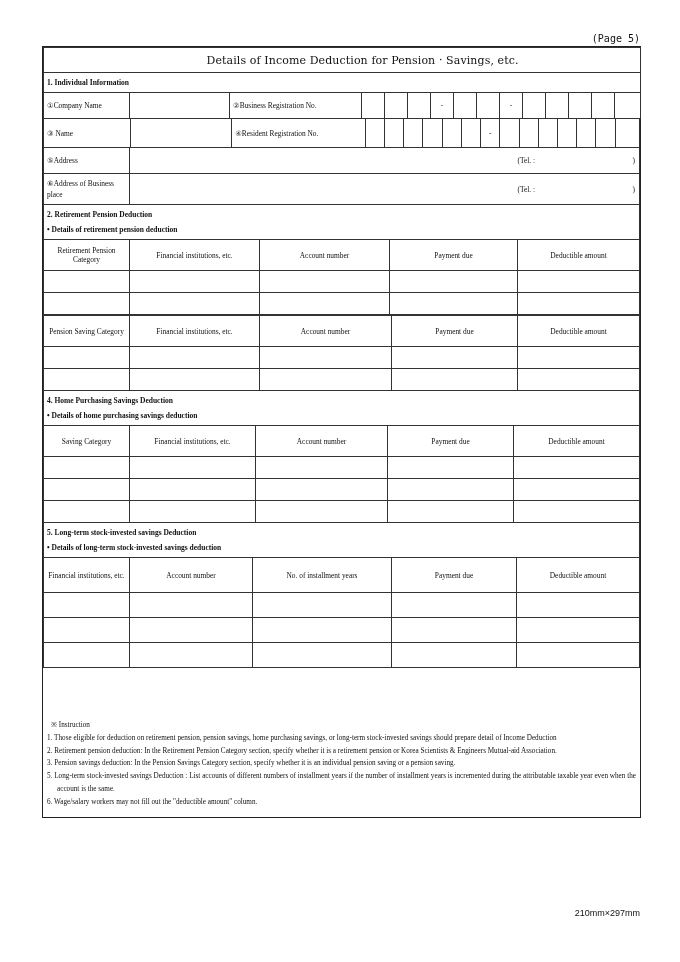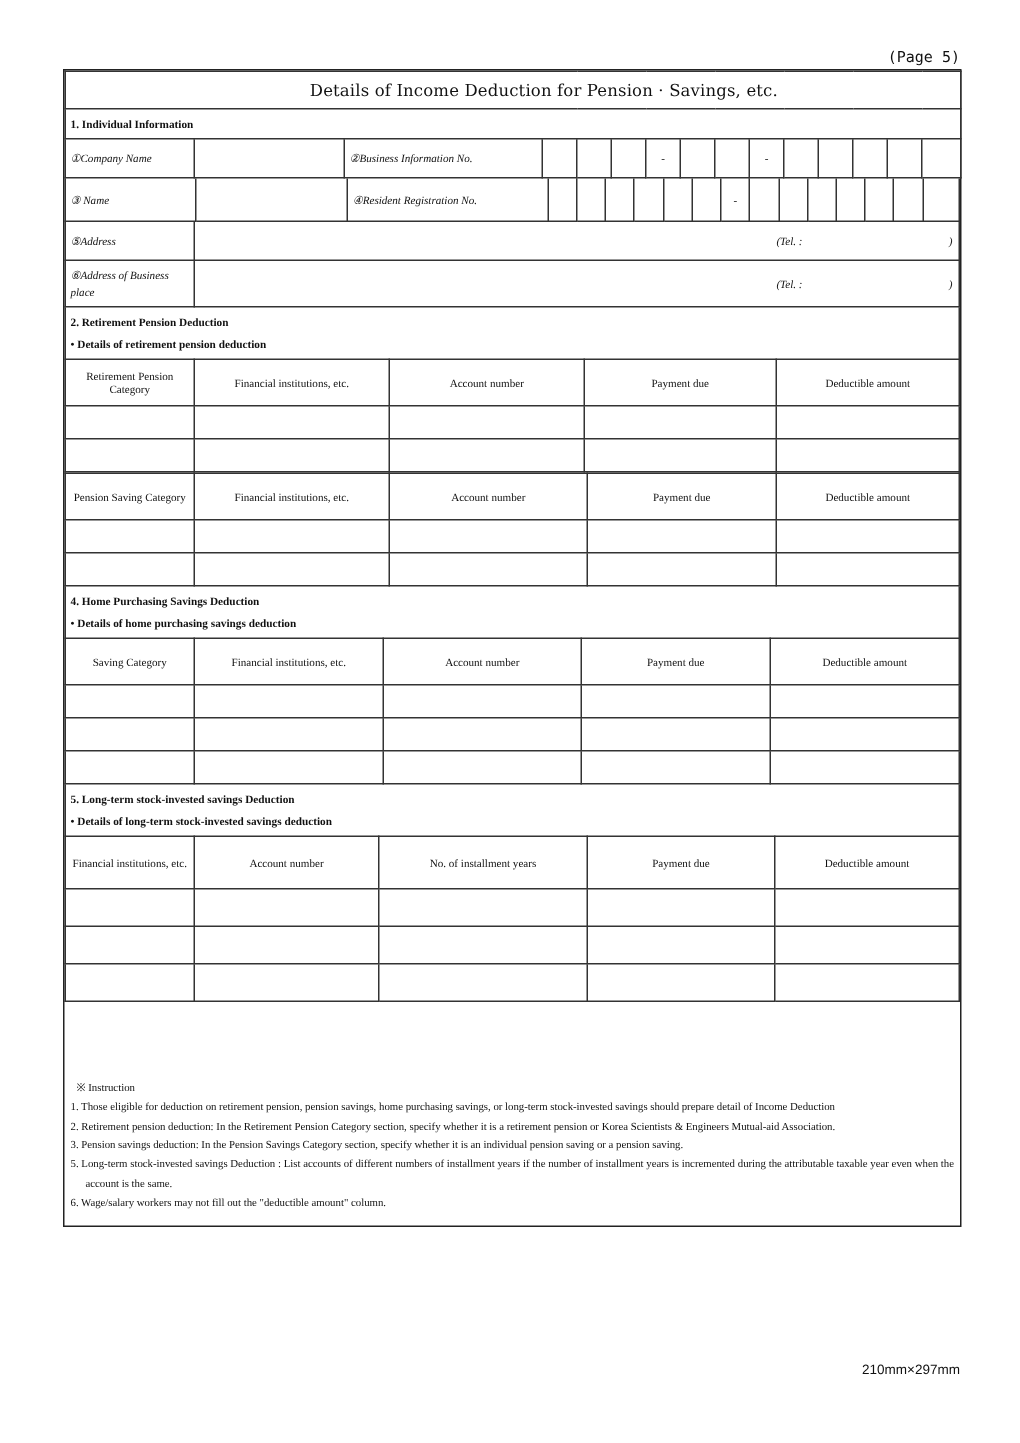--- a/index.html
+++ b/index.html
@@ -5,21 +5,21 @@
   html, body { margin: 0; padding: 0; background: #ffffff; }
   body { width: 680px; height: 962px; position: relative; font-family: "DejaVu Serif", serif; color: #111; }
   .page-num { position: absolute; top: 33px; right: 40px; font-size: 10px; font-family: "DejaVu Sans Mono", monospace; }
   .form { position: absolute; left: 42px; top: 46px; width: 597px; border: 1px solid #222; }
   table { border-collapse: collapse; width: 100%; table-layout: fixed; }
   td { border: 1px solid #333; padding: 0 3px; font-size: 7.4px; font-family: "Liberation Serif", serif; vertical-align: middle; }
   .title-row td { height: 24px; text-align: center; font-size: 11px; font-family: "DejaVu Serif", serif; font-weight: normal; letter-spacing: 0.1px; padding-left: 44px; }
   .sec-head td { font-weight: bold; font-size: 7.5px; line-height: 15px; padding: 2px 3px; }
   .hdr td { height: 30px; text-align: center; }
   .row td { height: 21px; }
-  .info td { height: 25px; font-style: italic; }
+  .info td { height: 25px; }
   .tel { text-align: right; padding-right: 4px; }
   .tel span.close { display: inline-block; width: 100px; text-align: right; }
   .instr { padding: 6px 4px 8px 4px; font-size: 7.2px; line-height: 12.8px; font-family: "Liberation Serif", serif; text-align: justify; margin-top: 45px; }
   .instr .item { padding-left: 10px; text-indent: -10px; }
   .size-note { position: absolute; top: 908px; right: 40px; font-size: 9px; font-family: Liberation Sans, sans-serif; }
   .dash { text-align: center; }
 </style>
 </head>
 <body>
 
@@ -48,21 +48,21 @@
     <tbody>
         <tr class="title-row">
       <td colspan="15">Details of Income Deduction for Pension · Savings, etc.</td>
     </tr>
     <tr class="sec-head">
       <td colspan="15">1. Individual Information</td>
     </tr>
     <tr class="info">
       <td>①Company Name</td>
       <td></td>
-      <td>②Business Information No.</td>
+      <td>②Business Registration No.</td>
       <td></td>
       <td></td>
       <td></td>
       <td class="dash">-</td>
       <td></td>
       <td></td>
       <td class="dash">-</td>
       <td></td>
       <td></td>
       <td></td>

